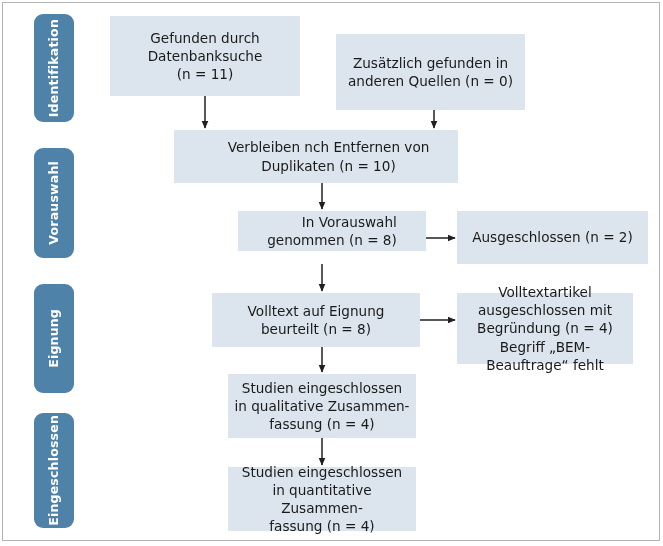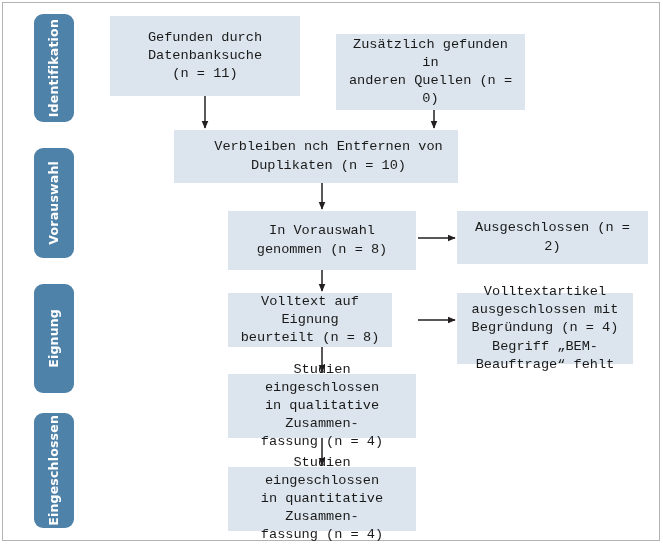--- a/index.html
+++ b/index.html
@@ -52,21 +52,20 @@
     background: #dce5ed;
     color: #1a1a1a;
     font-size: 13.6px;
     line-height: 1.33;
     text-align: center;
     display: flex;
     align-items: center;
     justify-content: center;
     box-sizing: border-box;
     padding: 2px 6px;
-    font-family: Liberation Mono, monospace;
   }
   .node .label { white-space: pre-line; }
   svg.edges {
     position: absolute;
     left: 0;
     top: 0;
     width: 663px;
     height: 546px;
     pointer-events: none;
   }
@@ -114,28 +113,28 @@
 (n = 11)</span>
   </div>
   <div class="node" style="left:336px; top:34px; width:189px; height:76px;">
     <span class="label">Zusätzlich gefunden in
 anderen Quellen (n = 0)</span>
   </div>
   <div class="node" style="left:174px; top:130px; width:284px; height:53px;padding-left:31px;">
     <span class="label">Verbleiben nch Entfernen von
 Duplikaten (n = 10)</span>
   </div>
-  <div class="node" style="left:228px; top:211px; width:188px; height:59px;">
+  <div class="node" style="left:238px; top:211px; width:188px; height:40px;text-align:right;">
     <span class="label">In Vorauswahl
 genommen (n = 8)</span>
   </div>
   <div class="node" style="left:457px; top:211px; width:191px; height:53px;">
     <span class="label">Ausgeschlossen (n = 2)</span>
   </div>
-  <div class="node" style="left:228px; top:293px; width:164px; height:54px;justify-content:flex-end;">
+  <div class="node" style="left:212px; top:293px; width:208px; height:54px;">
     <span class="label">Volltext auf Eignung
 beurteilt (n = 8)</span>
   </div>
   <div class="node" style="left:457px; top:293px; width:176px; height:71px;">
     <span class="label">Volltextartikel
 ausgeschlossen mit
 Begründung (n = 4)
 Begriff „BEM-
 Beauftrage“ fehlt</span>
   </div>

